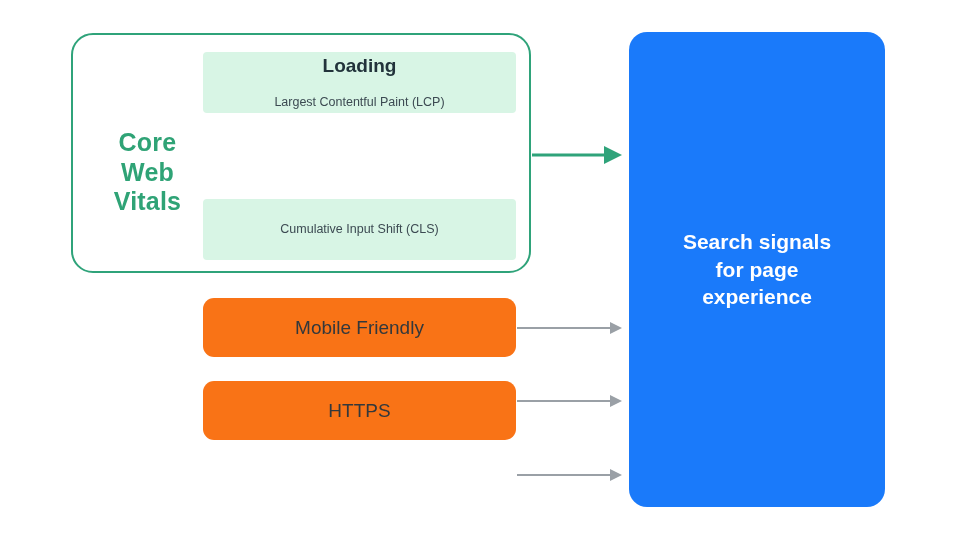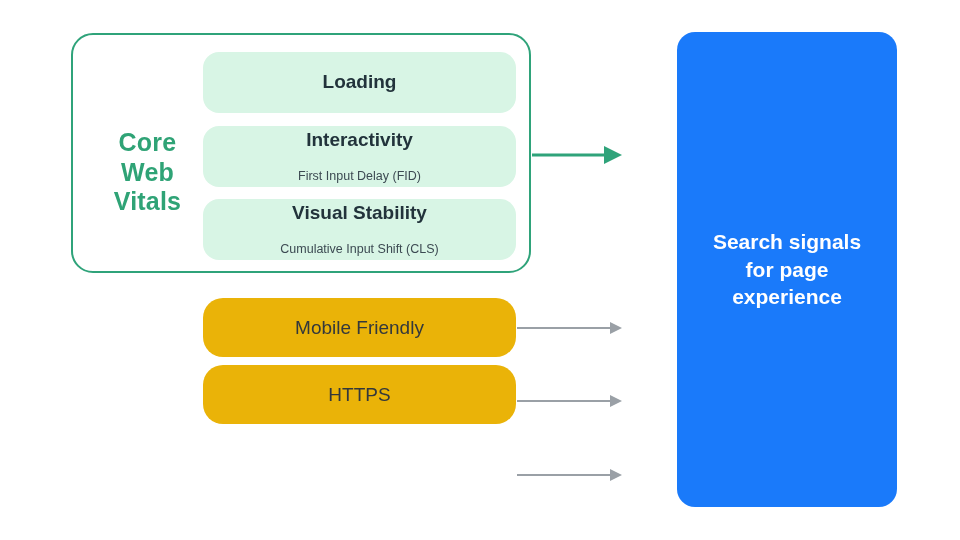--- a/index.html
+++ b/index.html
@@ -44,21 +44,21 @@
     letter-spacing: 0.2px;
   }
 
   
   .metric-card {
     position: absolute;
     left: 203px;
     width: 313px;
     height: 61px;
     background: #D8F5E5;
-    border-radius: 16px;
+    border-radius: 4px;
     display: flex;
     flex-direction: column;
     align-items: center;
     justify-content: center;
     gap: 16px;
   }
   .metric-card.c1 { top: 52px; }
   .metric-card.c2 { top: 126px; }
   .metric-card.c3 { top: 199px; }
 
@@ -75,50 +75,49 @@
     font-weight: 400;
     line-height: 1.15;
   }
 
   
   .gray-box {
     position: absolute;
     left: 203px;
     width: 313px;
     height: 59px;
-    background: #eab308;
-    border-radius: 20px;
+    background: #f97316;
+    border-radius: 11px;
     display: flex;
     align-items: center;
     justify-content: center;
   }
   .gray-box.g1 { top: 298px; }
-  .gray-box.g2 { top: 365px; }
+  .gray-box.g2 { top: 381px; }
   .gray-box.g3 { top: 445px; }
 
   .gray-label {
     color: #33383C;
     font-size: 19px;
     font-weight: 400;
     line-height: 1.15;
   }
 
   
   .blue-panel {
     position: absolute;
     left: 629px;
     top: 32px;
-    width: 220px;
+    width: 256px;
     height: 475px;
     background: #1A7AFA;
     border-radius: 18px;
     display: flex;
     align-items: center;
     justify-content: center;
-    margin-left: 48px;
   }
   .blue-panel-text {
     color: #ffffff;
     font-size: 21px;
     font-weight: 700;
     line-height: 1.32;
     text-align: center;
     white-space: pre-line;
     padding: 0 22px;
   }
@@ -137,29 +136,25 @@
 <body>
 
 <div id="canvas">
 
   <div class="cwv-outline"></div>
 
   <div class="cwv-label">Core Web Vitals</div>
 
   <div class="metric-card c1">
     <div class="metric-title">Loading</div>
+    <div class="metric-sub">Largest Contentful Paint (LCP)</div>
   </div>
 
-  <div class="metric-card c2">
-    <div class="metric-title">Interactivity</div>
-    <div class="metric-sub">First Input Delay (FID)</div>
-  </div>
 
   <div class="metric-card c3">
-    <div class="metric-title">Visual Stability</div>
     <div class="metric-sub">Cumulative Input Shift (CLS)</div>
   </div>
 
   <div class="gray-box g1">
     <div class="gray-label">Mobile Friendly</div>
   </div>
 
   <div class="gray-box g2">
     <div class="gray-label">HTTPS</div>
   </div>

